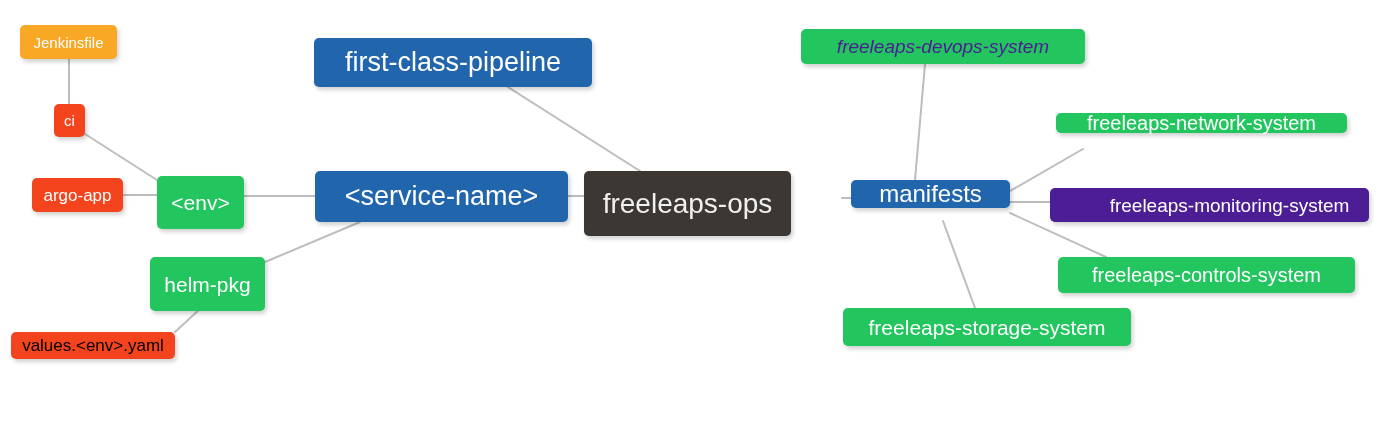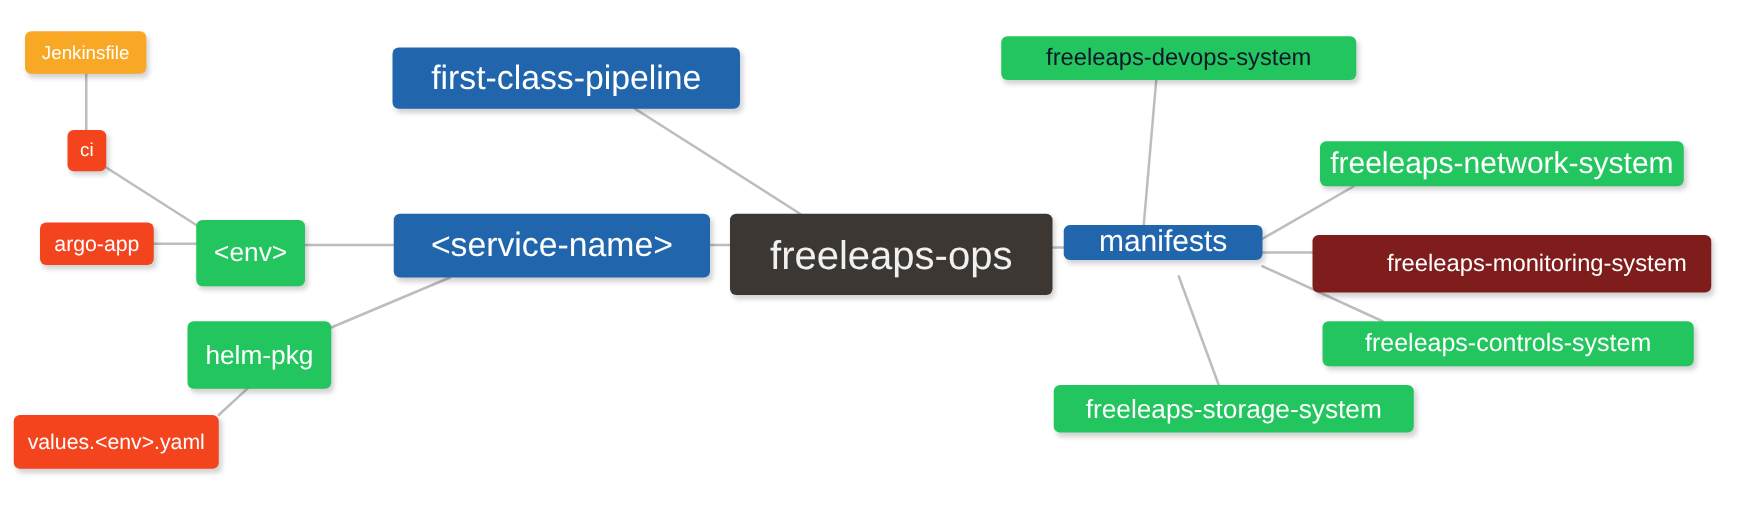--- a/index.html
+++ b/index.html
@@ -80,42 +80,42 @@
       </div>
       <div class="node" style="left: 32px; top: 178px; width: 91px; height: 34px; background: rgb(244, 68, 30); color: rgb(255, 255, 255); font-size: 17px;">
         <span class="node-label">argo-app</span>
       </div>
       <div class="node" style="left: 157px; top: 176px; width: 87px; height: 53px; background: rgb(34, 197, 94); color: rgb(255, 255, 255); font-size: 21px;">
         <span class="node-label">&lt;env&gt;</span>
       </div>
       <div class="node" style="left: 150px; top: 257px; width: 115px; height: 54px; background: rgb(34, 197, 94); color: rgb(255, 255, 255); font-size: 21px;">
         <span class="node-label">helm-pkg</span>
       </div>
-      <div class="node" style="left: 11px; top: 332px; width: 164px; height: 43px; background: rgb(244, 68, 30); color: #ffffff; font-size: 17px;">
+      <div class="node" style="left: 11px; top: 332px; width: 164px; height: 27px; background: rgb(244, 68, 30); color: #000000; font-size: 17px;">
         <span class="node-label">values.&lt;env&gt;.yaml</span>
       </div>
       <div class="node" style="left: 314px; top: 38px; width: 278px; height: 49px; background: rgb(33, 102, 172); color: rgb(255, 255, 255); font-size: 27px;">
         <span class="node-label">first-class-pipeline</span>
       </div>
       <div class="node" style="left: 315px; top: 171px; width: 253px; height: 51px; background: rgb(33, 102, 172); color: rgb(255, 255, 255); font-size: 27px;">
         <span class="node-label">&lt;service-name&gt;</span>
       </div>
-      <div class="node" style="left: 584px; top: 171px; width: 258px; height: 65px; background: rgb(60, 55, 51); color: rgb(240, 240, 240); font-size: 32px;">
+      <div class="node" style="left: 584px; top: 171px; width: 207px; height: 65px; background: rgb(60, 55, 51); color: rgb(240, 240, 240); font-size: 28px;">
         <span class="node-label">freeleaps-ops</span>
       </div>
       <div class="node" style="left: 851px; top: 180px; width: 159px; height: 28px; background: rgb(33, 102, 172); color: #ffffff; font-size: 24px;">
         <span class="node-label">manifests</span>
       </div>
-      <div class="node" style="left: 801px; top: 29px; width: 284px; height: 35px; background: rgb(34, 197, 94); color: #0f172a; font-size: 19px;">
+      <div class="node" style="left: 801px; top: 29px; width: 284px; height: 35px; background: rgb(34, 197, 94); color: #4c1d95; font-size: 19px; font-style: italic;">
         <span class="node-label">freeleaps-devops-system</span>
       </div>
-      <div class="node" style="left: 1056px; top: 113px; width: 291px; height: 36px; background: rgb(34, 197, 94); color: rgb(255, 255, 255); font-size: 24px;">
+      <div class="node" style="left: 1056px; top: 113px; width: 291px; height: 20px; background: rgb(34, 197, 94); color: rgb(255, 255, 255); font-size: 20px;">
         <span class="node-label">freeleaps-network-system</span>
       </div>
-      <div class="node" style="left: 1050px; top: 188px; width: 319px; height: 46px; background: #7f1d1d; color: rgb(255, 255, 255); font-size: 19px; padding-left: 48px;">
+      <div class="node" style="left: 1050px; top: 188px; width: 319px; height: 34px; background: #4c1d95; color: rgb(255, 255, 255); font-size: 19px; padding-left: 48px;">
         <span class="node-label">freeleaps-monitoring-system</span>
       </div>
       <div class="node" style="left: 1058px; top: 257px; width: 297px; height: 36px; background: rgb(34, 197, 94); color: rgb(255, 255, 255); font-size: 20px;">
         <span class="node-label">freeleaps-controls-system</span>
       </div>
       <div class="node" style="left: 843px; top: 308px; width: 288px; height: 38px; background: rgb(34, 197, 94); color: rgb(255, 255, 255); font-size: 21px;">
         <span class="node-label">freeleaps-storage-system</span>
       </div>
     </div>
 

